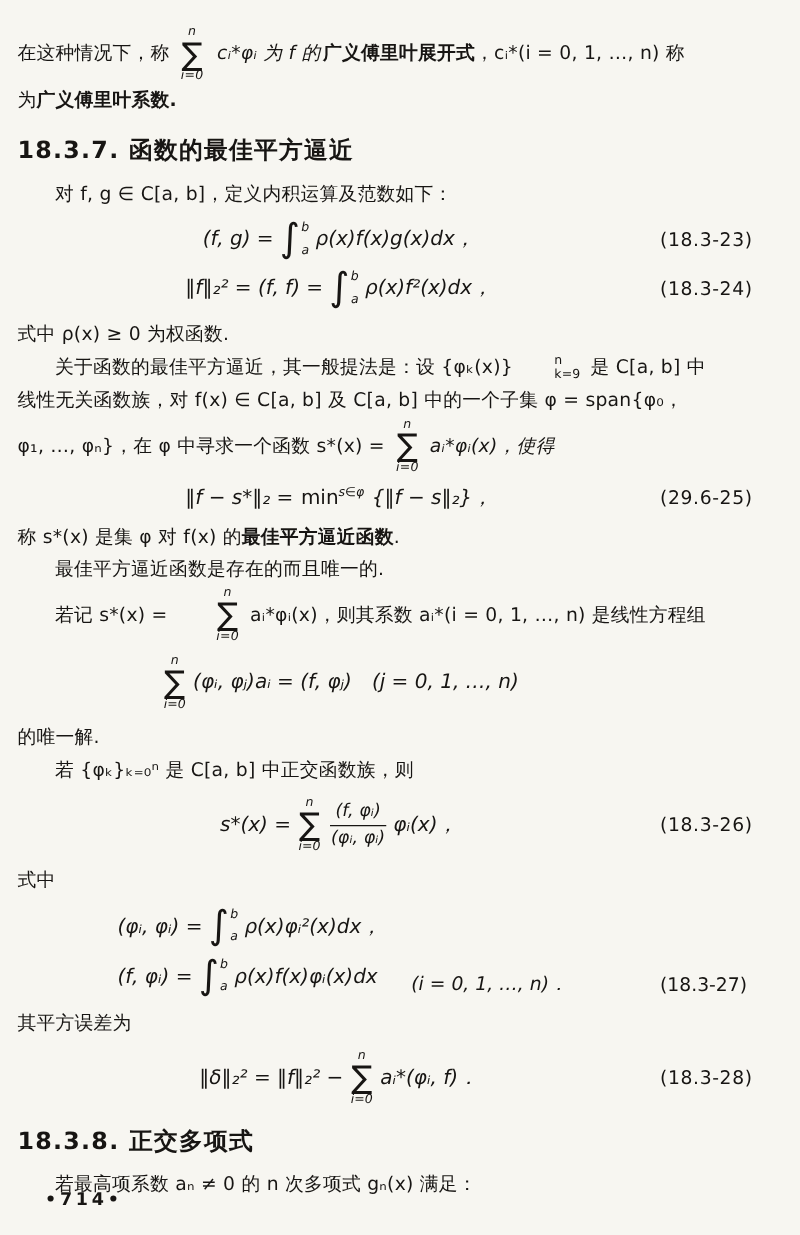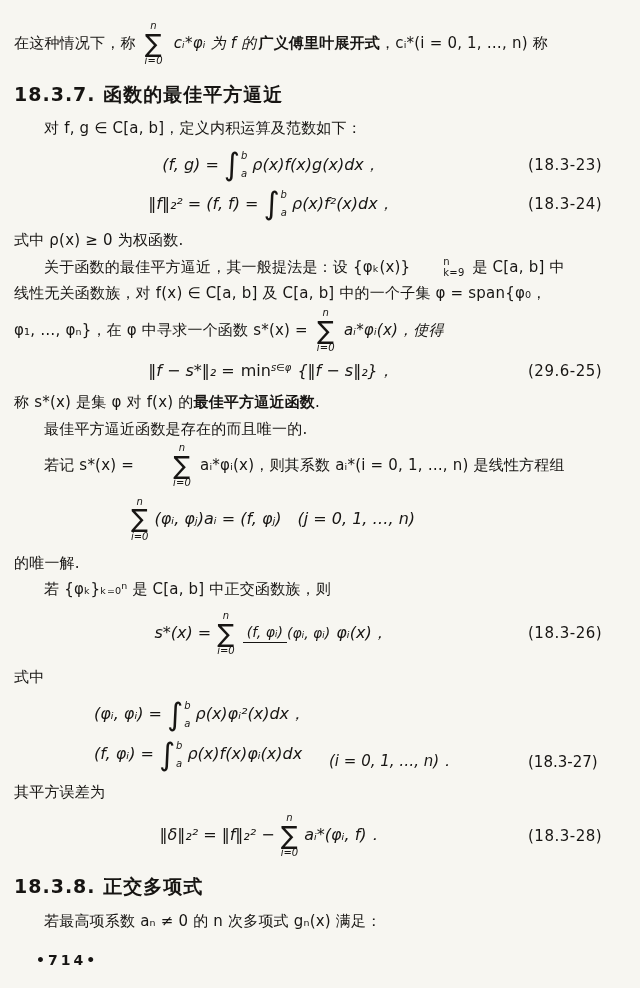--- a/index.html
+++ b/index.html
@@ -38,21 +38,21 @@
   .intg { display:inline-flex; align-items:stretch; vertical-align:middle; margin:0 3px; line-height:1; }
   .i-sig { font-size:31px; line-height:1; }
   .i-lims { display:inline-flex; flex-direction:column; justify-content:space-between; font-size:10px; line-height:1; padding:2px 0 2px 1px; height:32px; box-sizing:border-box; }
   
   .stk { display:inline-flex; flex-direction:column; align-items:flex-start; vertical-align:middle; font-size:10px; line-height:1.15; margin:0 3px; }
   
   .minop { display:inline-flex; flex-direction:row; vertical-align:middle; line-height:1.05; margin:0 4px; }
   .m-op { font-size:16px; font-style:normal; }
   .m-un { font-size:10px; }
   
-  .frac { display:inline-flex; flex-direction:row; align-items:center; vertical-align:middle; margin:0 4px; font-size:14px; line-height:1.25; }
+  .frac { display:inline-flex; flex-direction:column; align-items:center; vertical-align:middle; margin:0 4px; font-size:14px; line-height:1.25; }
   .f-top { border-bottom:1px solid #171513; padding:0 4px 1px 4px; }
   .f-bot { padding-top:1px; }
   
   .eq27 { display:flex; align-items:flex-end; margin:8px 0; }
   .eq27-left { display:flex; flex-direction:column; gap:8px; margin-left:78px; font-size:16px; }
   .eq27-cond { margin-left:22px; font-size:15px; }
   .eq27-num { margin-left:auto; width:96px; text-align:left; font-size:15px; }
   .footer { position:absolute; left:36px; bottom:20px; font-size:14px; letter-spacing:3px; font-weight:bold; }
 </style>
 </head>
@@ -60,20 +60,22 @@
 
 <div class="page">
 
   <p class="p"><span>在这种情况下，称</span>
     <span class="sum">
         <span class="s-top math">n</span>
         <span class="s-sig">∑</span>
         <span class="s-bot math">i=0</span>
       </span>
     <span class="math tok">cᵢ*φᵢ 为 f 的</span><span class="b">广义傅里叶展开式</span><span>，cᵢ*(i = 0, 1, …, n) 称</span>
+  </p>
+  <p class="p"><span>为</span><span class="b">广义傅里叶系数.</span>
   </p>
 
   <h2 class="h">18.3.7. 函数的最佳平方逼近</h2>
 
   <p class="p ind">对 f, g ∈ C[a, b]，定义内积运算及范数如下：</p>
 
   <div class="eq">
     <div class="eq-body"><span class="math tok">(f, g) =</span><span class="intg">
           <span class="i-sig">∫</span>
           <span class="i-lims">

